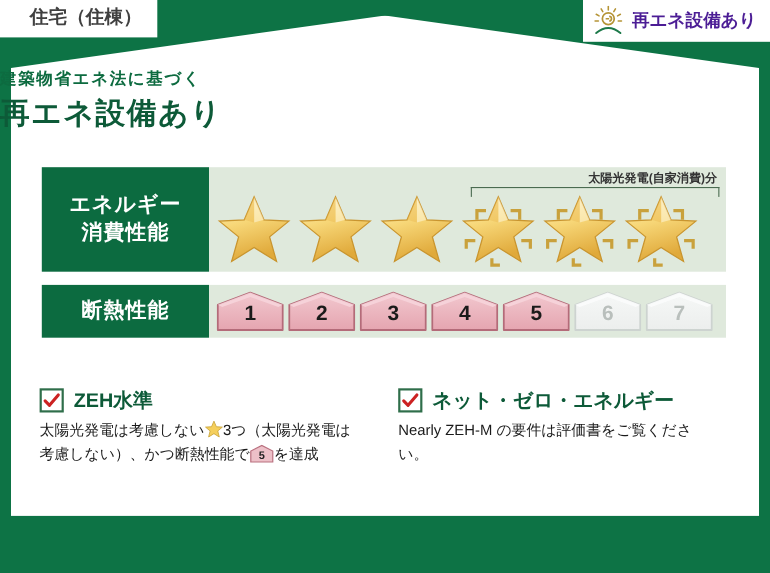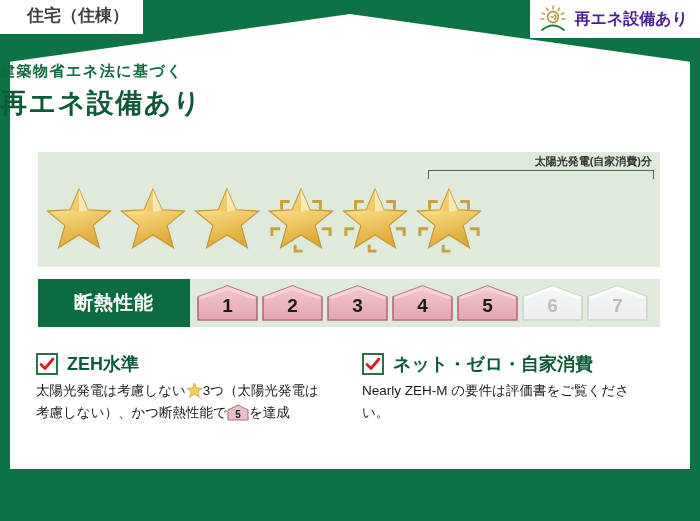--- a/index.html
+++ b/index.html
@@ -88,21 +88,21 @@
   .metric-label.small{font-size:19px;}
   .metric-track{
     flex:1;
     background:#dfe9dc;
     position:relative;
     box-sizing:border-box;
   }
 
   
   .row-energy .metric-label{height:95px;}
-  .row-energy .metric-track{height:115px;}
+  .row-energy .metric-track{height:95px;}
   .solar-note{
     position:absolute;top:2px;right:8px;
     font-size:11px;color:#333;font-weight:bold;
     white-space:nowrap;
   }
   .solar-bracket{
     position:absolute;
     top:18px;right:6px;
     height:9px;
     border-left:1.5px solid #4a6b50;
@@ -229,20 +229,24 @@
   </div>
 
   <div class="title-block">
     <div class="title-sub">建築物省エネ法に基づく</div>
     <div class="title-main">再エネ設備あり</div>
   </div>
 
   <div class="rows">
 
     <div class="metric-row row-energy">
+      <div class="metric-label">
+        <span>エネルギー</span>
+        <span>消費性能</span>
+      </div>
       <div class="metric-track">
         <div class="solar-note">太陽光発電(自家消費)分</div>
         <div class="solar-bracket" id="solar-bracket" style="width: 226px;"></div>
         <div class="stars" id="stars-container">
             <div class="star-cell">
               <svg viewBox="0 0 72 70">
       <defs>
         <linearGradient id="sg0" x1="0" y1="0" x2="0.3" y2="1">
           <stop offset="0%" stop-color="#fdf0c0"></stop>
           <stop offset="45%" stop-color="#f7d778"></stop>
@@ -475,21 +479,21 @@
       </div>
     </div>
 
     <div class="info-col right">
       <div class="info-head">
         <span class="chk">
           <svg viewBox="0 0 16 16">
             <path d="M2 8.5 L6 12.5 L14 3" fill="none" stroke="#cc2222" stroke-width="2.8" stroke-linecap="round" stroke-linejoin="round"></path>
           </svg>
         </span>
-        <span class="info-title">ネット・ゼロ・自家消費</span>
+        <span class="info-title">ネット・ゼロ・エネルギー</span>
       </div>
       <div class="info-body">Nearly ZEH-M の要件は評価書をご覧ください。</div>
     </div>
 
   </div>
 
 
 </div>
 
 </body></html>

